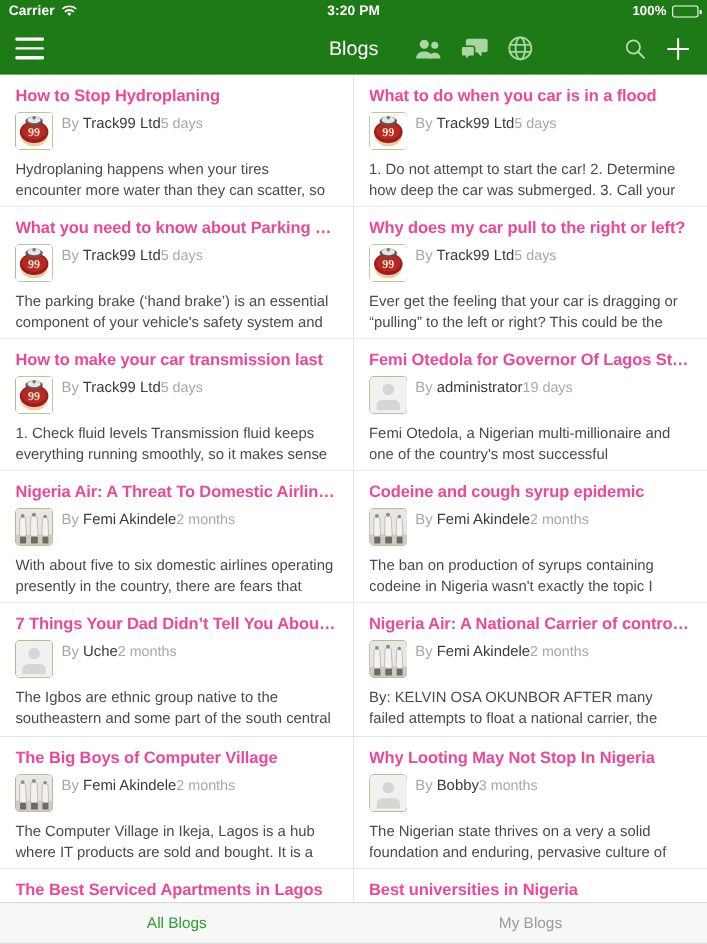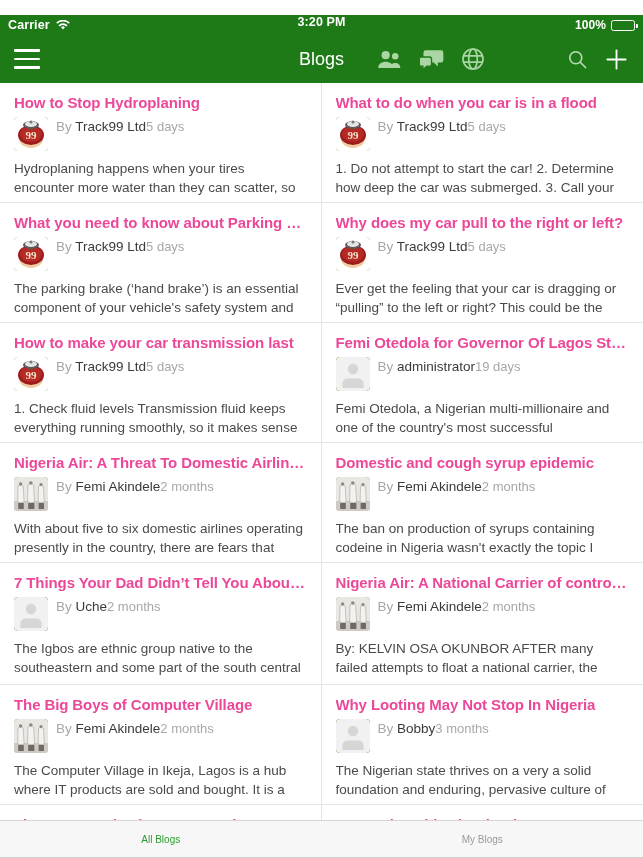--- a/index.html
+++ b/index.html
@@ -20,25 +20,25 @@
     flex-direction: column;
     background: #ffffff;
   }
 
   
   .status-bar {
     height: 20px;
     background: #1d7a17;
     color: #ffffff;
     display: flex;
+    align-items: center;
     font-size: 12.5px;
     padding: 0 8px;
     flex: 0 0 20px;
     letter-spacing: 0.1px;
-    margin-top: 15px;
   }
   .sb-left { display: flex; align-items: center; gap: 6px; }
   .sb-center { position: absolute; left: 0; right: 0; text-align: center; font-weight: bold; font-size: 12.5px; pointer-events: none; }
   .sb-right { margin-left: auto; display: flex; align-items: center; gap: 5px; z-index: 2; }
   .carrier-label { font-weight: 600; }
   .wifi-icon { display: inline-block; width: 14px; height: 11px; position: relative; }
   .battery-pct { font-weight: 600; font-size: 12px; }
   .battery-icon {
     width: 24px; height: 11px;
     border: 1.3px solid #ffffff;
@@ -167,21 +167,21 @@
     background: #f7f7f7;
     border-top: 1px solid #d6d6d6;
     border-bottom: 1px solid #cfcfcf;
     display: flex;
   }
   .tab {
     flex: 1;
     display: flex;
     align-items: center;
     justify-content: center;
-    font-size: 10px;
+    font-size: 14px;
     cursor: pointer;
   }
   .tab.active { color: #2c9c2c; }
   .tab.inactive { color: #9a9a9a; }
 </style>
 </head>
 <body>
 
 <div id="app">
 
@@ -414,21 +414,21 @@
               </svg>
             </div>
             <div class="meta-text">
               <div class="meta-author"><span class="by">By </span><span>Femi Akindele</span></div>
               <div class="meta-time">2 months</div>
             </div>
           </div>
           <div class="card-excerpt">With about five to six domestic airlines operating presently in the country, there are fears that the…</div>
         </div>
         <div class="card right">
-          <div class="card-title">Domestic and cough syrup epidemic</div>
+          <div class="card-title">Codeine and cough syrup epidemic</div>
           <div class="card-meta">
             <div class="avatar">
               <svg viewBox="0 0 34 34">
                 <rect width="34" height="34" fill="#e9e7e4"></rect>
                 <rect y="24" width="34" height="10" fill="#cfcac4"></rect>
                 <g fill="#f4f2ef" stroke="#9c9792" stroke-width="0.5">
                   <path d="M4 9 q2.6-3 5.2 0 l0.9 16 q-3 1.4-6.4 0 Z"></path>
                   <path d="M14 8 q2.8-3.2 5.6 0 l1 17 q-3.3 1.5-7 0 Z"></path>
                   <path d="M24.5 9.5 q2.5-2.8 5 0 l0.8 15.5 q-2.9 1.3-6.2 0 Z"></path>
                 </g>

